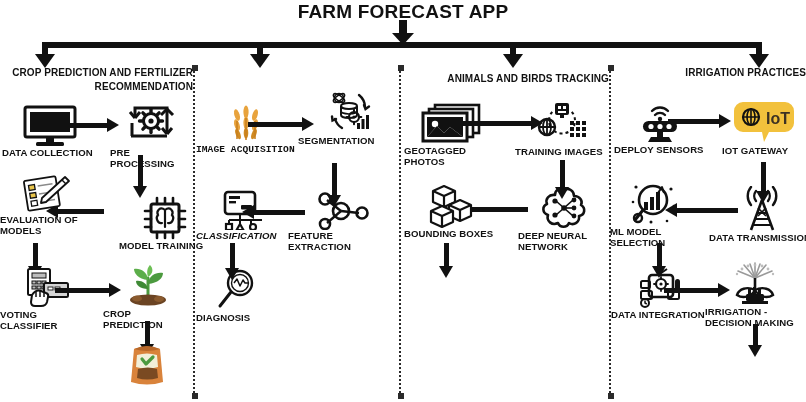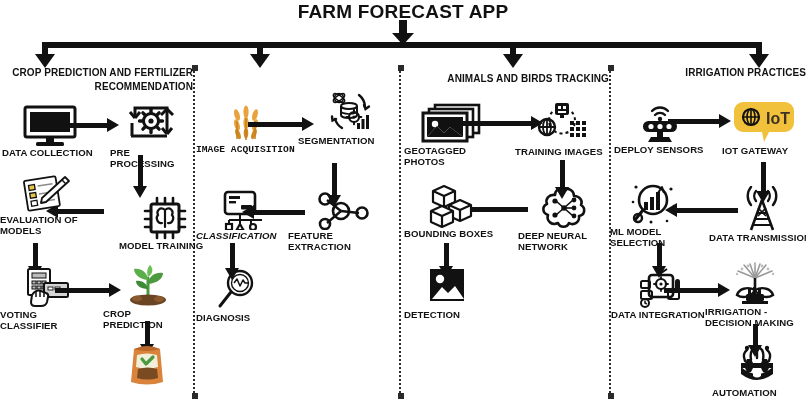--- a/index.html
+++ b/index.html
@@ -467,28 +467,20 @@
         <path d="M7 27 l11 5 l11-5 M18 32 v11"></path>
       </g>
     </svg>
     <div class="cap">BOUNDING BOXES</div>
   </div>
 
   <div class="arrow-v down" style="left:444px; top:243px; height:24px;">
       <i class="head"></i>
     </div>
 
-  <div class="node" style="left:404px; top:265px; width:84px;">
-    <svg class="ico" width="46" height="44" viewBox="0 0 46 44">
-      <rect x="7" y="4" width="34" height="32" fill="#111"></rect>
-      <circle cx="17" cy="14" r="4.2" fill="#fff"></circle>
-      <path d="M9 34 l10 -12 l6 6 l7 -7 l9 13 z" fill="#fff"></path>
-    </svg>
-    <div class="cap">DETECTION</div>
-  </div>
 
   <div class="col" style="left:611px; width:195px;">
     <div class="col-title" style="margin-top:8px;">IRRIGATION
 PRACTICES</div>
   </div>
 
   <div class="node" style="left:614px; top:100px; width:92px;">
     <svg class="ico" width="50" height="44" viewBox="0 0 50 44">
       <g fill="none" stroke="#111" stroke-width="2.4" stroke-linecap="round">
         <path d="M17 11 a11 11 0 0 1 16 0"></path>
@@ -635,32 +627,14 @@
       <rect x="16" y="39" width="26" height="3" fill="#111"></rect>
     </svg>
     <div class="cap">IRRIGATION -
 DECISION MAKING</div>
   </div>
 
   <div class="arrow-v down" style="left:753px; top:324px; height:22px;">
       <i class="head"></i>
     </div>
 
-  <div class="node" style="left:712px; top:343px; width:90px;">
-    <svg class="ico" width="56" height="44" viewBox="0 0 56 44">
-      <g fill="none" stroke="#111" stroke-width="2.4" stroke-linecap="round">
-        <path d="M16 18 c-2-5 -1-9 2-11"></path>
-        <path d="M22 17 c-1-6 0-10 3-12"></path>
-        <path d="M40 18 c2-5 1-9 -2-11"></path>
-        <path d="M34 17 c1-6 0-10 -3-12"></path>
-        <path d="M28 15 V7"></path>
-      </g>
-      <circle cx="28" cy="5" r="2.6" fill="#111"></circle>
-      <circle cx="18" cy="5" r="2.2" fill="#111"></circle>
-      <circle cx="38" cy="5" r="2.2" fill="#111"></circle>
-      <path d="M12 20 h4 l2 -4 h4 l2 4 h8 l2 -4 h4 l2 4 h4 v5 h-4 l-2 4 h-4 l-2 -4 h-8 l-2 4 h-4 l-2 -4 h-4 z" fill="#111"></path>
-      <path d="M12 24 q16 14 32 0 v7 q-16 12 -32 0 z" fill="#111"></path>
-      <path d="M24 27 q4 4 8 0 v6 q-4 3 -8 0 z" fill="#fff"></path>
-    </svg>
-    <div class="cap">AUTOMATION</div>
-  </div>
 
 </div>
 
 </body></html>

